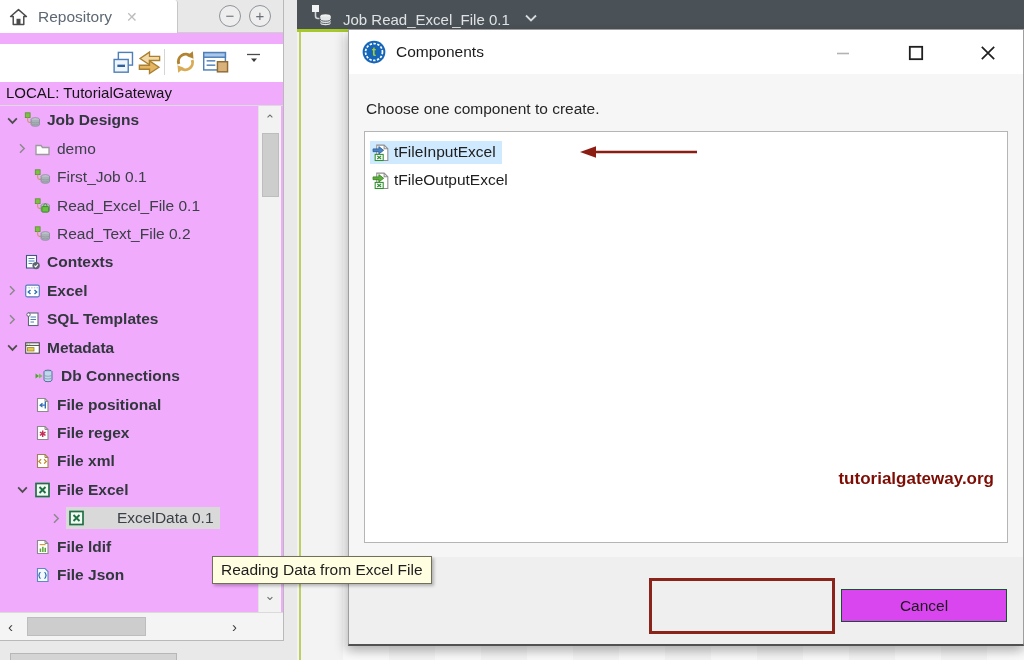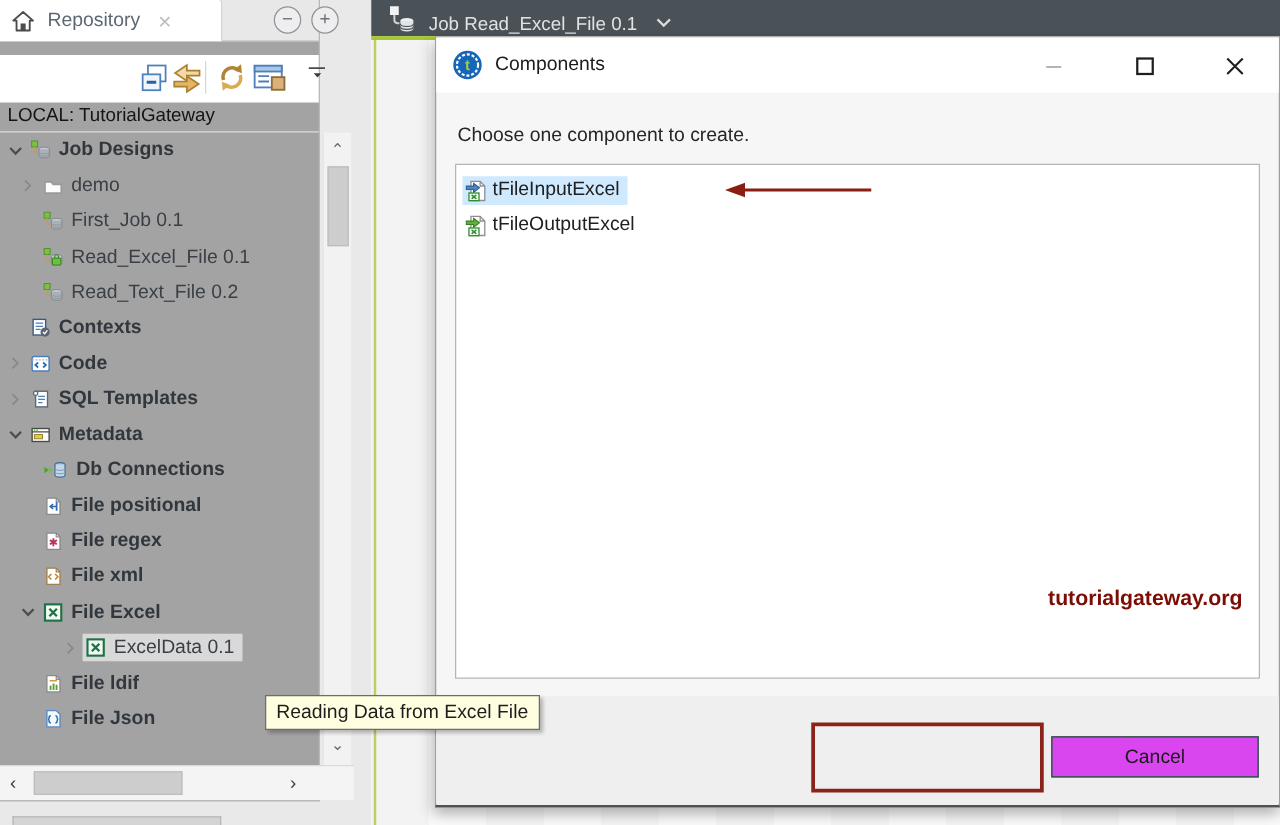--- a/index.html
+++ b/index.html
@@ -17,21 +17,21 @@
   }
   .topbar { position:absolute; left:297px; top:0; width:727px; height:29px; background:#4a5157;
     display:flex; align-items:flex-end; color:#dfe3e6; z-index:5; }
   .topbar-title { font-size:15px; padding:0 0 1px 8px; white-space:nowrap; }
   .topbar .jicon { margin:0 0 0 12px; }
   .topbar .tchev { margin:0 0 6px 14px; }
   .lime-h { position:absolute; left:297px; top:29px; width:727px; height:3px; background:#a6c829; z-index:5; }
   .lime-v { position:absolute; left:299px; top:32px; width:2px; height:628px; background:#bccf61; z-index:5; }
 
   
-  .repo { position:absolute; left:0; top:0; width:256px; height:641px; background:#a3a3a3;
+  .repo { position:absolute; left:0; top:0; width:284px; height:641px; background:#f0abfc;
     border-right:1px solid #b9b9b9; border-bottom:1px solid #b9b9b9; z-index:10; }
   .tabstrip { position:absolute; left:0; top:0; width:100%; height:33px; background:#e8e8e8;
     border-bottom:1px solid #cfcfcf; }
   .tab-active { position:absolute; left:0; top:0; width:178px; height:33px; background:#fff;
     border-right:1px solid #c6c6c6; border-top-right-radius:3px;
     display:flex; align-items:center; padding-left:9px; }
   .tab-label { font-size:15.5px; color:#5d6873; margin-left:10px; }
   .tab-close { font-size:14px; color:#bdbdbd; margin-left:14px; }
   .circle-btn { position:absolute; top:5px; width:22px; height:22px; border:1.5px solid #8e949a;
     border-radius:50%; color:#6a7078; font-size:15px; line-height:19px; text-align:center; background:#eee; }
@@ -42,21 +42,21 @@
   .local-sep { position:absolute; left:0; top:105px; width:100%; height:1px; background:#dcdcdc; }
 
   .tree { position:absolute; left:0; top:106px; width:258px; height:506px; overflow:hidden; }
   .trow { height:28.45px; display:flex; align-items:center; white-space:nowrap; }
   .lv0 { padding-left:6px; } .lv1 { padding-left:16px; } .lv2 { padding-left:50px; }
   .chev { width:18px; height:16px; flex:0 0 18px; display:inline-flex; align-items:center; }
   .ticon { width:18px; height:16px; flex:0 0 18px; margin-right:5px; display:inline-flex; align-items:center; }
   .ticon.wide { width:22px; flex:0 0 22px; }
   .tlabel { font-size:15.5px; color:#3a4046; }
   .b .tlabel { font-weight:bold; color:#31373d; }
-  .selgray { display:inline-flex; align-items:center; background:#d9d9d9; padding:2px 6px 2px 2px; margin-left:-2px; }
+  .selgray { display:inline-flex; align-items:center; background:#d9d9d9; padding:2px 6px 2px 2px; margin-left:-2px;gap:26px; }
 
   
   .vscroll { position:absolute; left:258px; top:106px; width:23px; height:506px; background:#f2f2f2;
     border-left:1px solid #e3e3e3; }
   .vthumb { position:absolute; left:3px; top:27px; width:17px; height:64px; background:#cdcdcd; border:1px solid #bdbdbd; }
   .sb-arrow { position:absolute; font-size:13px; color:#6f6f6f; left:0; width:100%; text-align:center; }
   .hscroll { position:absolute; left:0; top:612px; width:283px; height:28px; background:#f4f4f4; border-top:1px solid #dadada; }
   .hthumb { position:absolute; left:27px; top:4px; width:119px; height:19px; background:#cdcdcd; border:1px solid #bdbdbd; }
   .h-arrow { position:absolute; top:5px; font-size:15px; color:#3c3c3c; }
   .stub { position:absolute; left:10px; top:653px; width:167px; height:7px; background:#d4d4d4;
@@ -277,21 +277,21 @@
               <path d="M4 1.8 L8.2 6 L4 10.2" fill="none" stroke="#8a8a8a" stroke-width="1.5"></path>
             </svg>
           </span>
         <span class="ticon">
             <svg width="17" height="16" viewBox="0 0 16 16">
               <rect x="1.2" y="2.2" width="13.6" height="11.6" rx="1.5" fill="#fff" stroke="#4f7fb8" stroke-width="1.2"></rect>
               <line x1="1.2" y1="4.8" x2="14.8" y2="4.8" stroke="#9cbede" stroke-dasharray="1.5 1.2"></line>
               <path d="M6 7 L3.8 9 L6 11 M10 7 L12.2 9 L10 11" stroke="#2e6db4" fill="none" stroke-width="1.4"></path>
             </svg>
           </span>
-        <span class="tlabel">Code</span>
+        <span class="tlabel">Excel</span>
       </div>
 
       <div class="trow lv0 b">
         <span class="chev">
             <svg width="12" height="13" viewBox="0 0 12 12">
               <path d="M4 1.8 L8.2 6 L4 10.2" fill="none" stroke="#8a8a8a" stroke-width="1.5"></path>
             </svg>
           </span>
         <span class="ticon">
             <svg width="17" height="16" viewBox="0 0 16 16">

